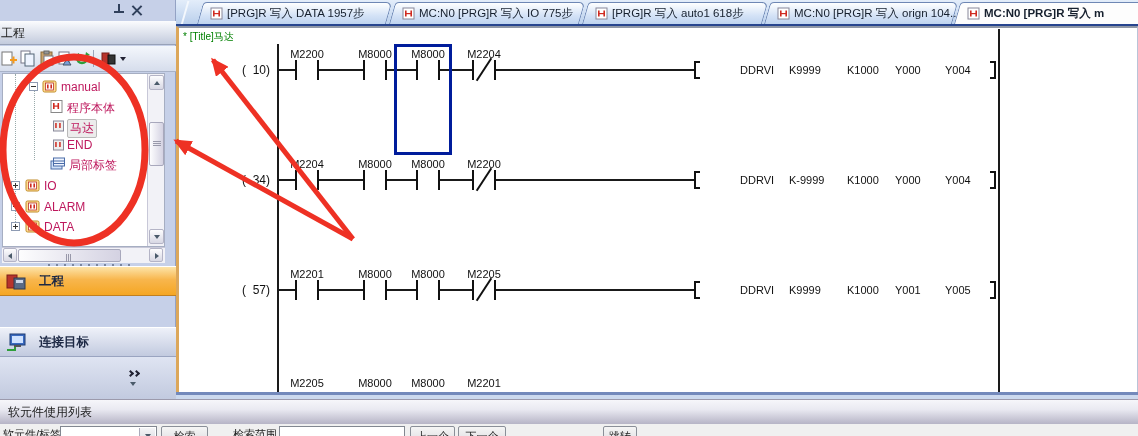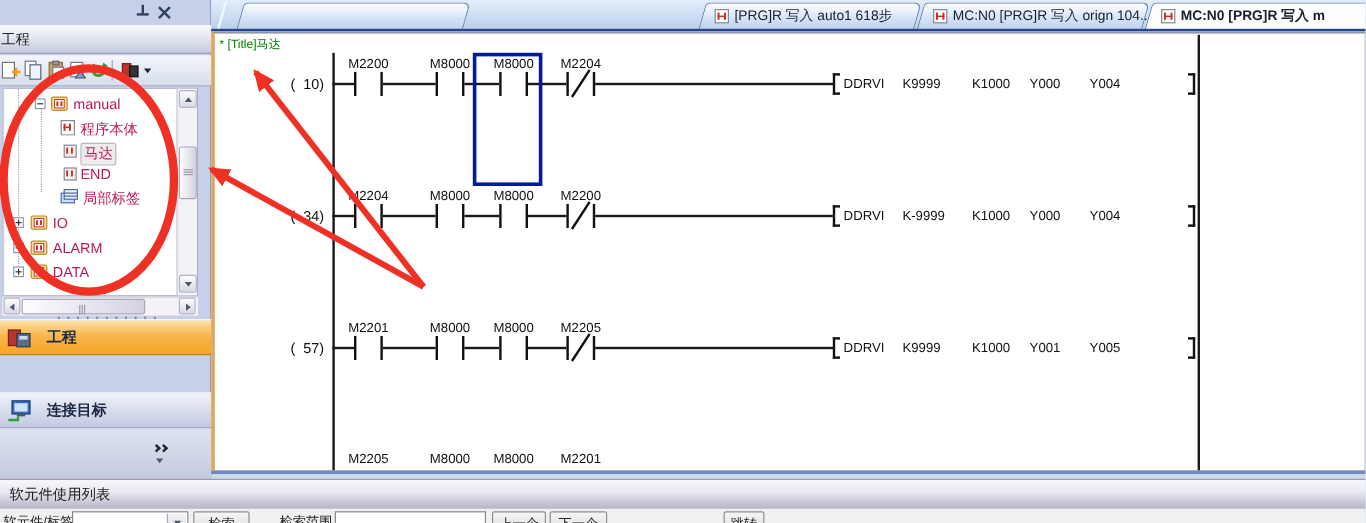--- a/index.html
+++ b/index.html
@@ -65,21 +65,21 @@
   .editor-bottom { left:176px; top:392px; width:962px; height:3px; background:#7389bb; }
   .lad-title { font-size:10px; color:#008000; white-space:pre; }
   .rail { background:#1a1a1a; width:2px; }
   .rline { position:absolute; height:2px; background:#1a1a1a; }
   .stepno { position:absolute; width:46px; text-align:right; font-size:12px; color:#111; white-space:pre; }
   .lbl { position:absolute; width:64px; text-align:center; font-size:11px; color:#111; }
   .ct { position:absolute; width:24px; height:20px; background:#fff; border-left:2px solid #111; border-right:2px solid #111; }
   .ct.nc:after { content:""; position:absolute; left:9px; top:-4px; width:2px; height:27px; background:#111; transform:rotate(33deg); }
   .brk-o { position:absolute; width:6px; height:18px; border-left:2px solid #111; border-top:2px solid #111; border-bottom:2px solid #111; }
   .brk-c { position:absolute; width:6px; height:18px; border-right:2px solid #111; border-top:2px solid #111; border-bottom:2px solid #111; }
-  .optx { position:absolute; font-size:11px; color:#111; }
+  .optx { position:absolute; font-size:11px; color:#111;margin-left:37px; }
   .cursor-rect { left:394px; top:44px; width:58px; height:111px; border:3px solid #001c9b; background:transparent; z-index:5; }
 
   
   .bottom-panel { left:0; top:399px; width:1138px; height:25px; background:linear-gradient(#f6f6fa,#e9e9f1 40%,#b6b4c6); border-top:1px solid #9c9aac; font-size:12px; color:#1a1a1a; line-height:24px; padding-left:8px; }
   .bottom-row { left:0; top:424px; width:1138px; height:12px; background:#f0f0f0; overflow:hidden; }
   .br-lab { position:absolute; top:3px; font-size:11px; color:#222; }
   .br-combo { position:absolute; top:2px; height:20px; background:#fff; border:1px solid #828790; }
   .br-combo .cb-btn { position:absolute; right:1px; top:1px; width:16px; height:16px; background:linear-gradient(#f4f4f6,#d8dade); border-left:1px solid #aab; }
   .br-btn { position:absolute; top:2px; height:20px; background:linear-gradient(#f5f5f5,#dcdcdf); border:1px solid #8a8f98; border-radius:2px; font-size:11px; text-align:center; color:#222; padding-top:2px; }
 
@@ -271,20 +271,41 @@
       <span class="chev" style="left:134px; top:14px"></span>
       <span class="tri-dn abs" style="left:130px; top:25px"></span>
     </div>
   </div>
 
   <div class="abs tabbar">
     <div class="lead-slant"></div>
 
     <div class="tab" style="left:24px; width:189px">
       <div class="tbg"></div>
+      <div class="tin">
+          <svg width="13" height="13">
+            <rect x="1" y="1" width="11" height="11" fill="#fff" stroke="#889"></rect>
+            <rect x="3" y="3.5" width="1.6" height="6" fill="#cf2a20"></rect>
+            <rect x="8.4" y="3.5" width="1.6" height="6" fill="#cf2a20"></rect>
+            <rect x="3" y="6" width="7" height="1.2" fill="#cf2a20"></rect>
+          </svg>
+          <span>[PRG]R 写入 DATA 1957步</span>
+        </div>
+    </div>
+    <div class="tab" style="left:216px; width:190px">
+      <div class="tbg"></div>
+      <div class="tin">
+          <svg width="13" height="13">
+            <rect x="1" y="1" width="11" height="11" fill="#fff" stroke="#889"></rect>
+            <rect x="3" y="3.5" width="1.6" height="6" fill="#cf2a20"></rect>
+            <rect x="8.4" y="3.5" width="1.6" height="6" fill="#cf2a20"></rect>
+            <rect x="3" y="6" width="7" height="1.2" fill="#cf2a20"></rect>
+          </svg>
+          <span>MC:N0 [PRG]R 写入 IO 775步</span>
+        </div>
     </div>
     <div class="tab" style="left:409px; width:180px">
       <div class="tbg"></div>
       <div class="tin">
           <svg width="13" height="13">
             <rect x="1" y="1" width="11" height="11" fill="#fff" stroke="#889"></rect>
             <rect x="3" y="3.5" width="1.6" height="6" fill="#cf2a20"></rect>
             <rect x="8.4" y="3.5" width="1.6" height="6" fill="#cf2a20"></rect>
             <rect x="3" y="6" width="7" height="1.2" fill="#cf2a20"></rect>
           </svg>

